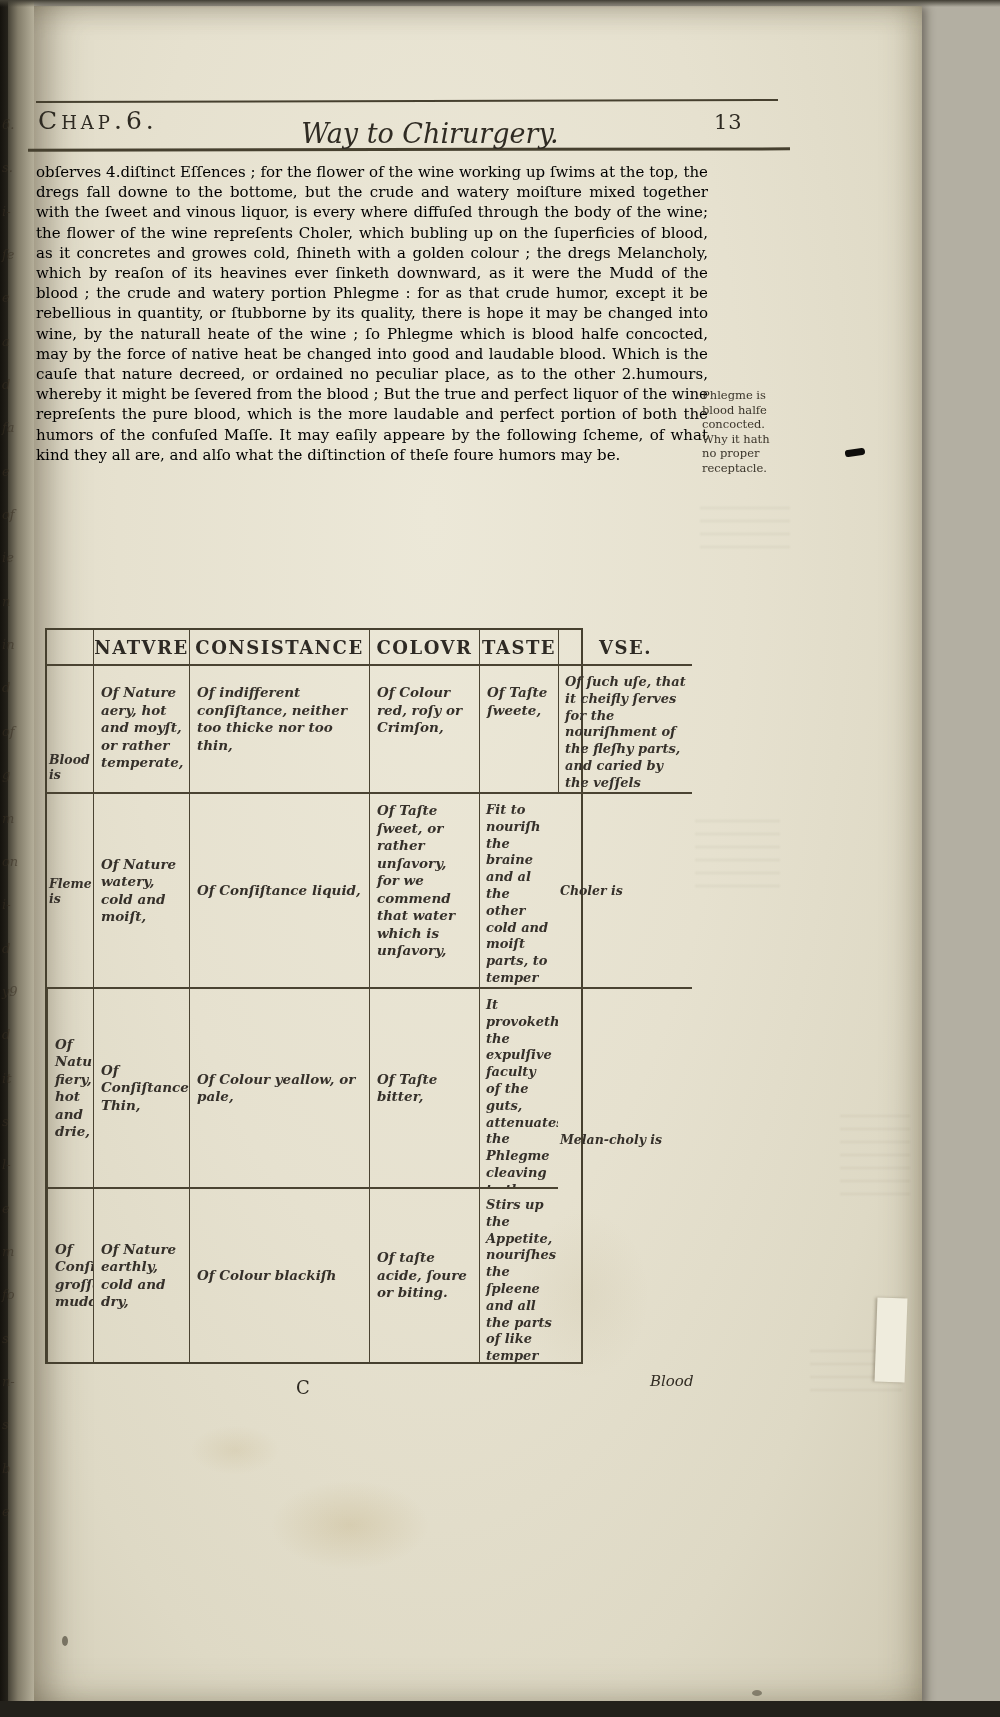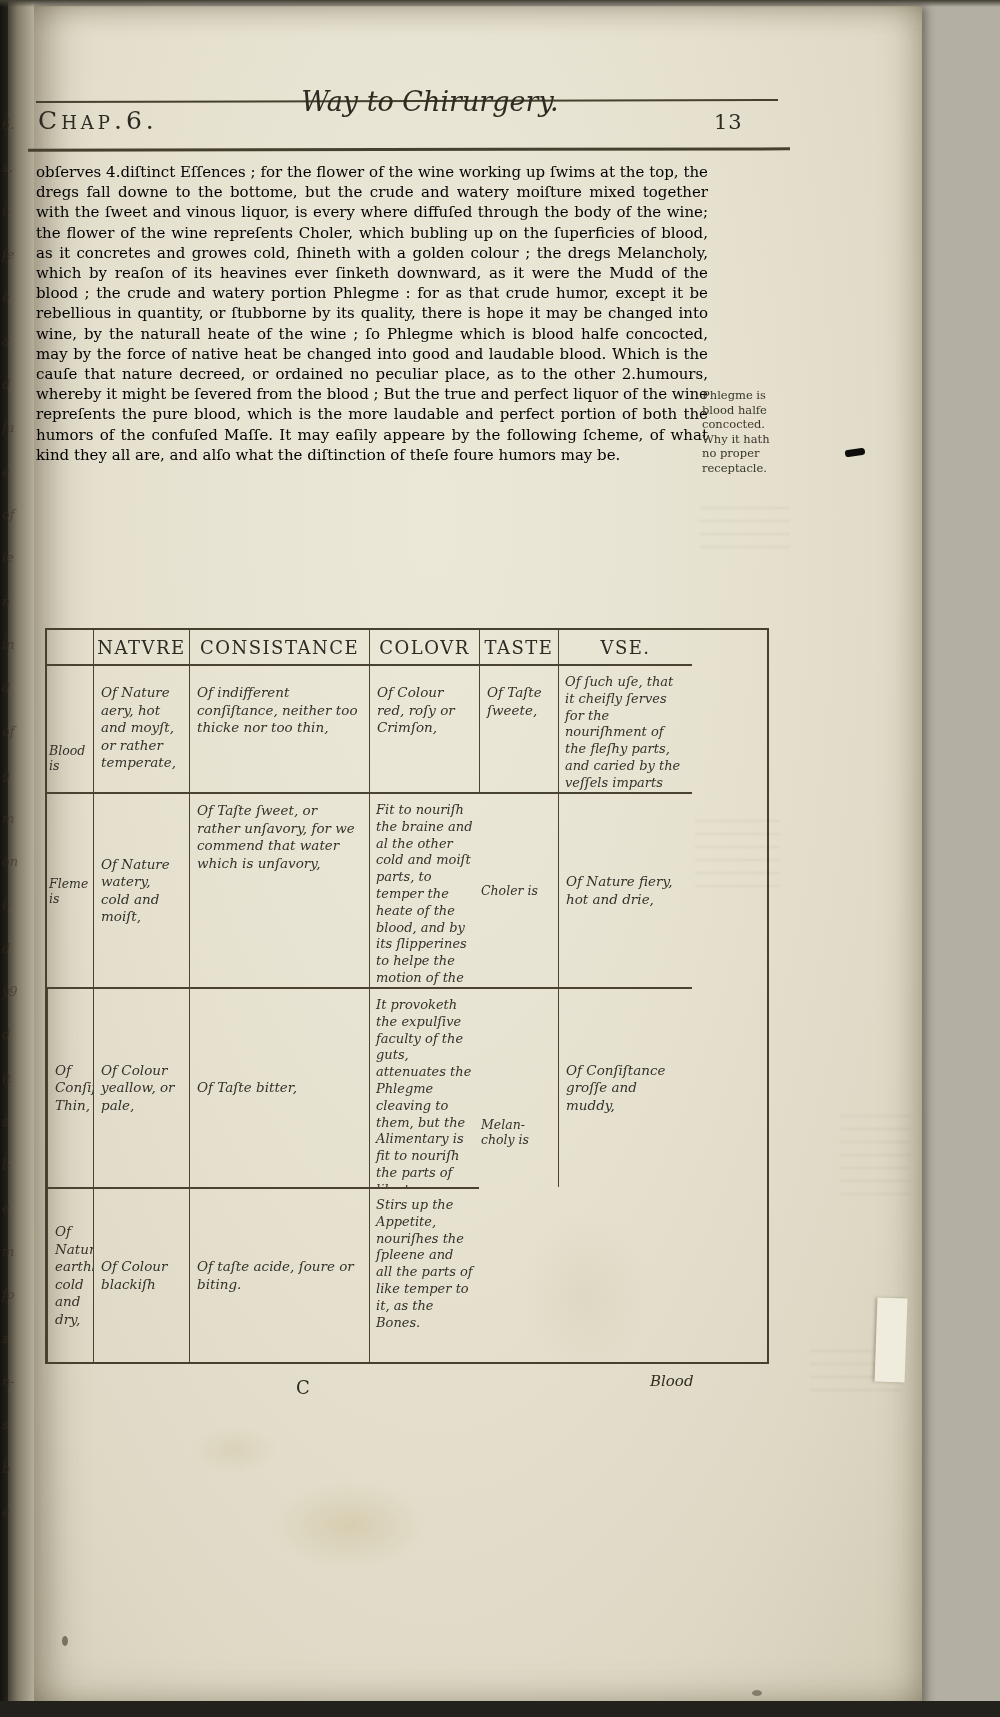--- a/index.html
+++ b/index.html
@@ -27,51 +27,51 @@
   .fragments { position:absolute; left:2px; top:118px; width:28px; height:1400px;
     display:flex; flex-direction:column; justify-content:space-between; align-items:flex-start; z-index:3; }
   .fragments span { font-size:13px; font-style:italic; color:rgba(56,48,35,.55); line-height:1; }
 
   
   .rule { position:absolute; background:#46402f; z-index:2; }
   .rule-top { left:36px; top:100px; width:742px; height:2px; transform:rotate(-0.15deg); }
   .rule-mid { left:28px; top:148px; width:762px; height:3px; transform:rotate(-0.1deg); }
   .chap { position:absolute; left:38px; top:106px; font-variant:small-caps; letter-spacing:4px;
     font-size:25px; color:#2e2a22; z-index:2; }
-  .running { position:absolute; left:250px; top:86px; width:360px; text-align:center;
+  .running { position:absolute; left:250px; top:118px; width:360px; text-align:center;
     font-style:italic; font-size:27px; color:#2f2b23; z-index:2; }
   .pageno { position:absolute; left:714px; top:110px; font-size:21px; letter-spacing:1px; color:#2e2a22; z-index:2; }
 
   
   .bodytext { position:absolute; left:36px; top:162px; width:672px; font-size:15px; line-height:20.2px;
     text-align:justify; color:#000000; z-index:2; }
 
   
   .marginnote { position:absolute; left:702px; top:352px; width:80px; font-size:11.5px; line-height:14.5px;
     color:#3a342a; z-index:2;margin-top:36px; }
 
   .inkmark { position:absolute; left:845px; top:449px; width:20px; height:7px; background:#0e0d0b;
     border-radius:3px; transform:rotate(-8deg); z-index:2; }
 
   
-  .tbl { position:absolute; left:45px; top:628px; width:724px; z-index:2;
+  .tbl { position:absolute; left:45px; top:628px; width:538px; z-index:2;
     display:grid; grid-template-columns:46px 96px 180px 110px 79px 134px;
     grid-template-rows:34px 128px 195px 200px 175px;
-    border:2.6px solid #46402f; }
+    border:2.6px solid #46402f;font-weight:bold; }
   .tc { border-left:1.6px solid #4a4332; border-top:2.2px solid #4a4332;
     color:#35302a; overflow:hidden; }
   .nl { border-left:none; } .nt { border-top:none; }
   .th { font-size:18px; letter-spacing:1.5px; color:#2e2a24;
     display:flex; align-items:center; justify-content:center; }
   .td { font-style:italic; font-size:13.5px; line-height:17.5px; padding:8px 7px; }
   .lbl { font-style:italic; font-size:12.5px; line-height:15px; padding:3px 2px; display:flex; }
   .use { font-size:13px; line-height:16.8px; padding:8px 6px; }
   .v-top { padding-top:18px; }
   .v-c { display:flex; align-items:center; }
-  .a-end { align-items:flex-end; padding-bottom:19px; }
+  .a-end { align-items:flex-end; padding-bottom:10px; }
   .a-c { align-items:center; }
   .a-low { align-items:flex-end; padding-bottom:40px; }
 
   
   .sig { position:absolute; left:296px; top:1377px; font-size:18px; color:#2e2a22; z-index:2; }
   .catch { position:absolute; left:650px; top:1372px; font-style:italic; font-size:15px; color:#332d24; z-index:2; }
 
   
   .smudge { position:absolute; z-index:1; filter:blur(1px); opacity:.8;
     background:repeating-linear-gradient(0deg, rgba(110,100,75,.11) 0 2px, rgba(0,0,0,0) 2px 13px); }
@@ -172,20 +172,21 @@
 
     <div class="tc lbl nl a-end">Blood is</div>
     <div class="tc td v-top">Of Nature aery, hot and moyſt, or rather temperate,</div>
     <div class="tc td v-top">Of indifferent conſiſtance, neither too thicke nor too thin,</div>
     <div class="tc td v-top">Of Colour red, roſy or Crimſon,</div>
     <div class="tc td v-top">Of Taſte ſweete,</div>
     <div class="tc td use">Of ſuch uſe, that it cheifly ſerves for the nouriſhment of the fleſhy parts, and caried by the veſſels imparts heate to the whole body.</div>
 
     <div class="tc lbl nl a-c">Fleme is</div>
     <div class="tc td v-c">Of Nature watery, cold and moiſt,</div>
+    <div class="tc td v-c">Of Conſiſtance liquid,</div>
     <div class="tc td">Of Taſte ſweet, or rather unſavory, for we commend that water which is unſavory,</div>
     <div class="tc td use">Fit to nouriſh the braine and al the other cold and moiſt parts, to temper the heate of the blood, and by its ſlipperines to helpe the motion of the joynts.</div>
 
     <div class="tc lbl nl a-c">Choler is</div>
     <div class="tc td v-c">Of Nature fiery, hot and drie,</div>
     <div class="tc td v-c">Of Conſiſtance Thin,</div>
     <div class="tc td v-c">Of Colour yeallow, or pale,</div>
     <div class="tc td v-c">Of Taſte bitter,</div>
     <div class="tc td use">It provoketh the expulſive faculty of the guts, attenuates the Phlegme cleaving to them, but the Alimentary is fit to nouriſh the parts of like temper with it.</div>
 

